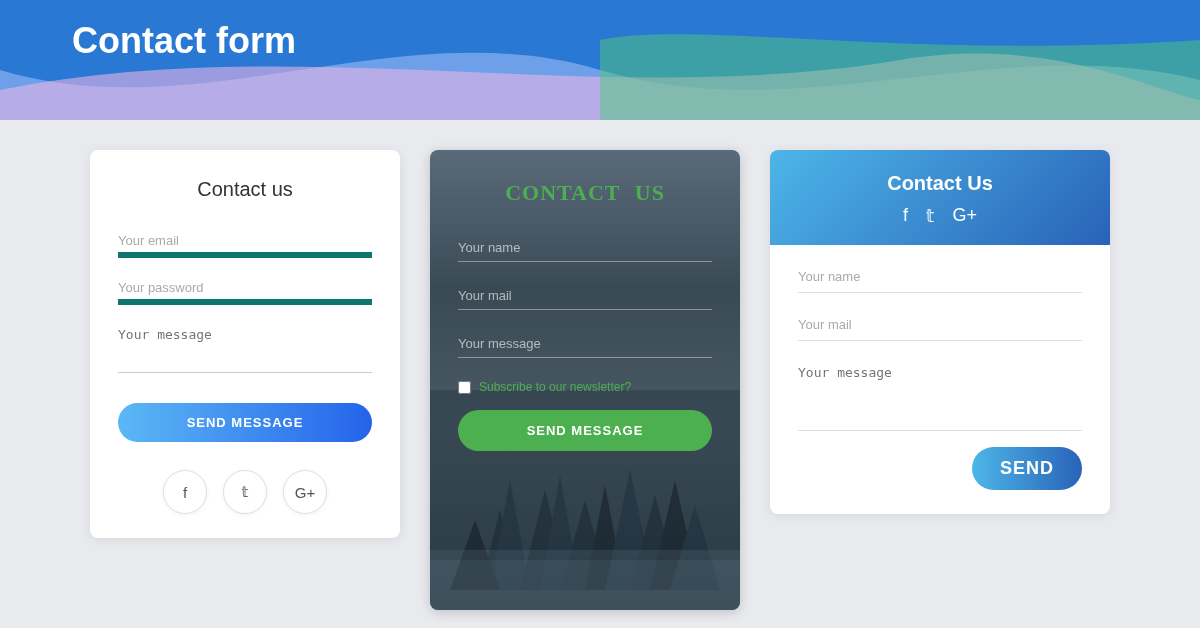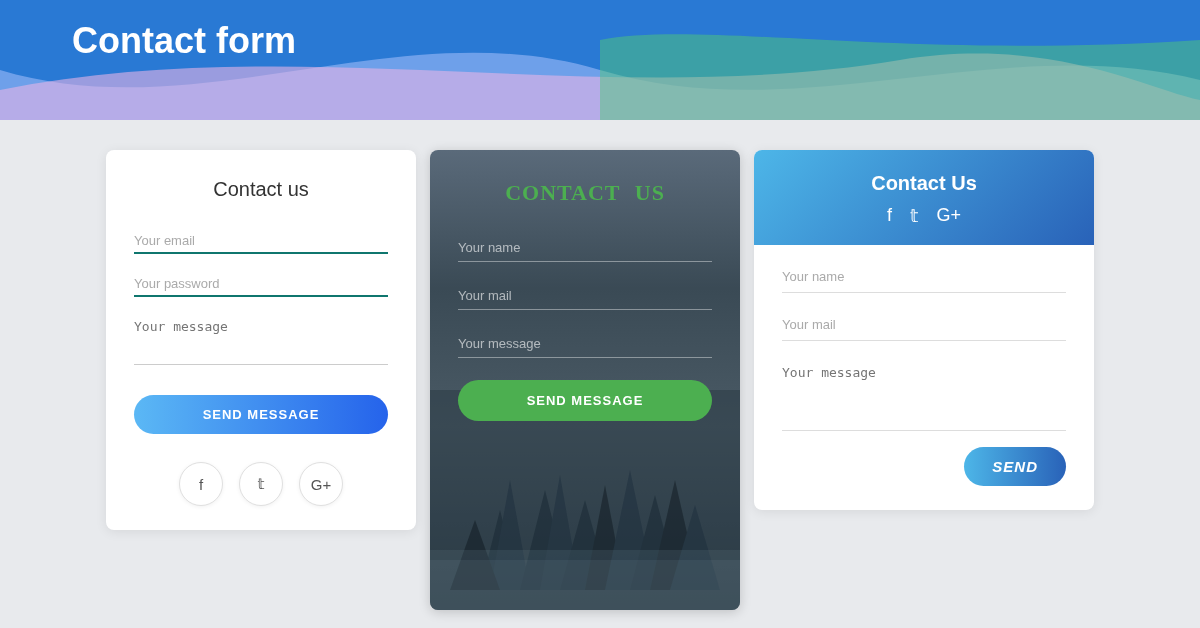--- a/index.html
+++ b/index.html
@@ -36,21 +36,21 @@
     }
 
     
     .main-content {
       position: absolute;
       top: 130px;
       left: 0; right: 0; bottom: 0;
       display: flex;
       align-items: flex-start;
       justify-content: center;
-      gap: 14px;
+      gap: 30px;
       padding: 20px 30px;
       background: #e8eaed;
     }
 
     
     .card-1 {
       background: white;
       border-radius: 8px;
       width: 310px;
       padding: 28px 28px 24px;
@@ -62,21 +62,21 @@
       font-weight: 500;
       color: #333;
       margin-bottom: 28px;
     }
     .form-group {
       margin-bottom: 18px;
     }
     .form-input {
       width: 100%;
       border: none;
-      border-bottom: 2px solid #0f766e;
+      border-bottom: 6px solid #0f766e;
       outline: none;
       font-size: 13px;
       color: #999;
       padding: 4px 0;
       background: transparent;
     }
     .form-input::placeholder { color: #aaa; }
     .textarea-input {
       width: 100%;
       border: none;
@@ -260,25 +260,24 @@
     .btn-row-3 {
       display: flex;
       justify-content: flex-end;
     }
     .btn-send-3 {
       padding: 11px 28px;
       background: linear-gradient(to right, #4db6e8, #2962b8);
       color: white;
       border: none;
       border-radius: 30px;
-      font-size: 15px;
+      font-size: 18px;
       font-weight: 600;
       letter-spacing: 1px;
       cursor: pointer;
-      font-style: italic;
     }
   </style>
 </head>
 <body>
 
 <div class="header">
   <div class="header-title">Contact form</div>
   <svg class="wave-svg" viewBox="0 0 1200 120" preserveAspectRatio="none" xmlns="http://www.w3.org/2000/svg">
     <path d="M0,60 C200,120 400,0 600,60 C800,120 1000,20 1200,70 L1200,120 L0,120 Z" fill="rgba(180,200,255,0.5)"></path>
     <path d="M0,80 C300,20 600,100 900,50 C1050,25 1150,80 1200,90 L1200,120 L0,120 Z" fill="rgba(230,180,230,0.6)"></path>
@@ -340,20 +339,26 @@
     <div class="card-2-content">
       <div class="card-2-title">
         <span>CONTACT</span>
         &nbsp;<span>US</span>
       </div>
 
       <input class="form-input-2" type="text" placeholder="Your name" style="">
       <input class="form-input-2" type="email" placeholder="Your mail" style="">
       <input class="form-input-2" type="text" placeholder="Your message" style="">
 
+      <div class="subscribe-row">
+        <input type="checkbox" style="">
+        <span class="subscribe-label">
+          <span>Subscribe to our </span><span style="color:#4caf50;">newsletter?</span>
+        </span>
+      </div>
 
       <button class="btn-send-2">SEND MESSAGE</button>
     </div>
   </div>
 
   <div class="card-3">
     <div class="card-3-header">
       <div class="card-3-title">Contact Us</div>
       <div class="social-icons-3">
         <span class="social-icon-3">f</span>

